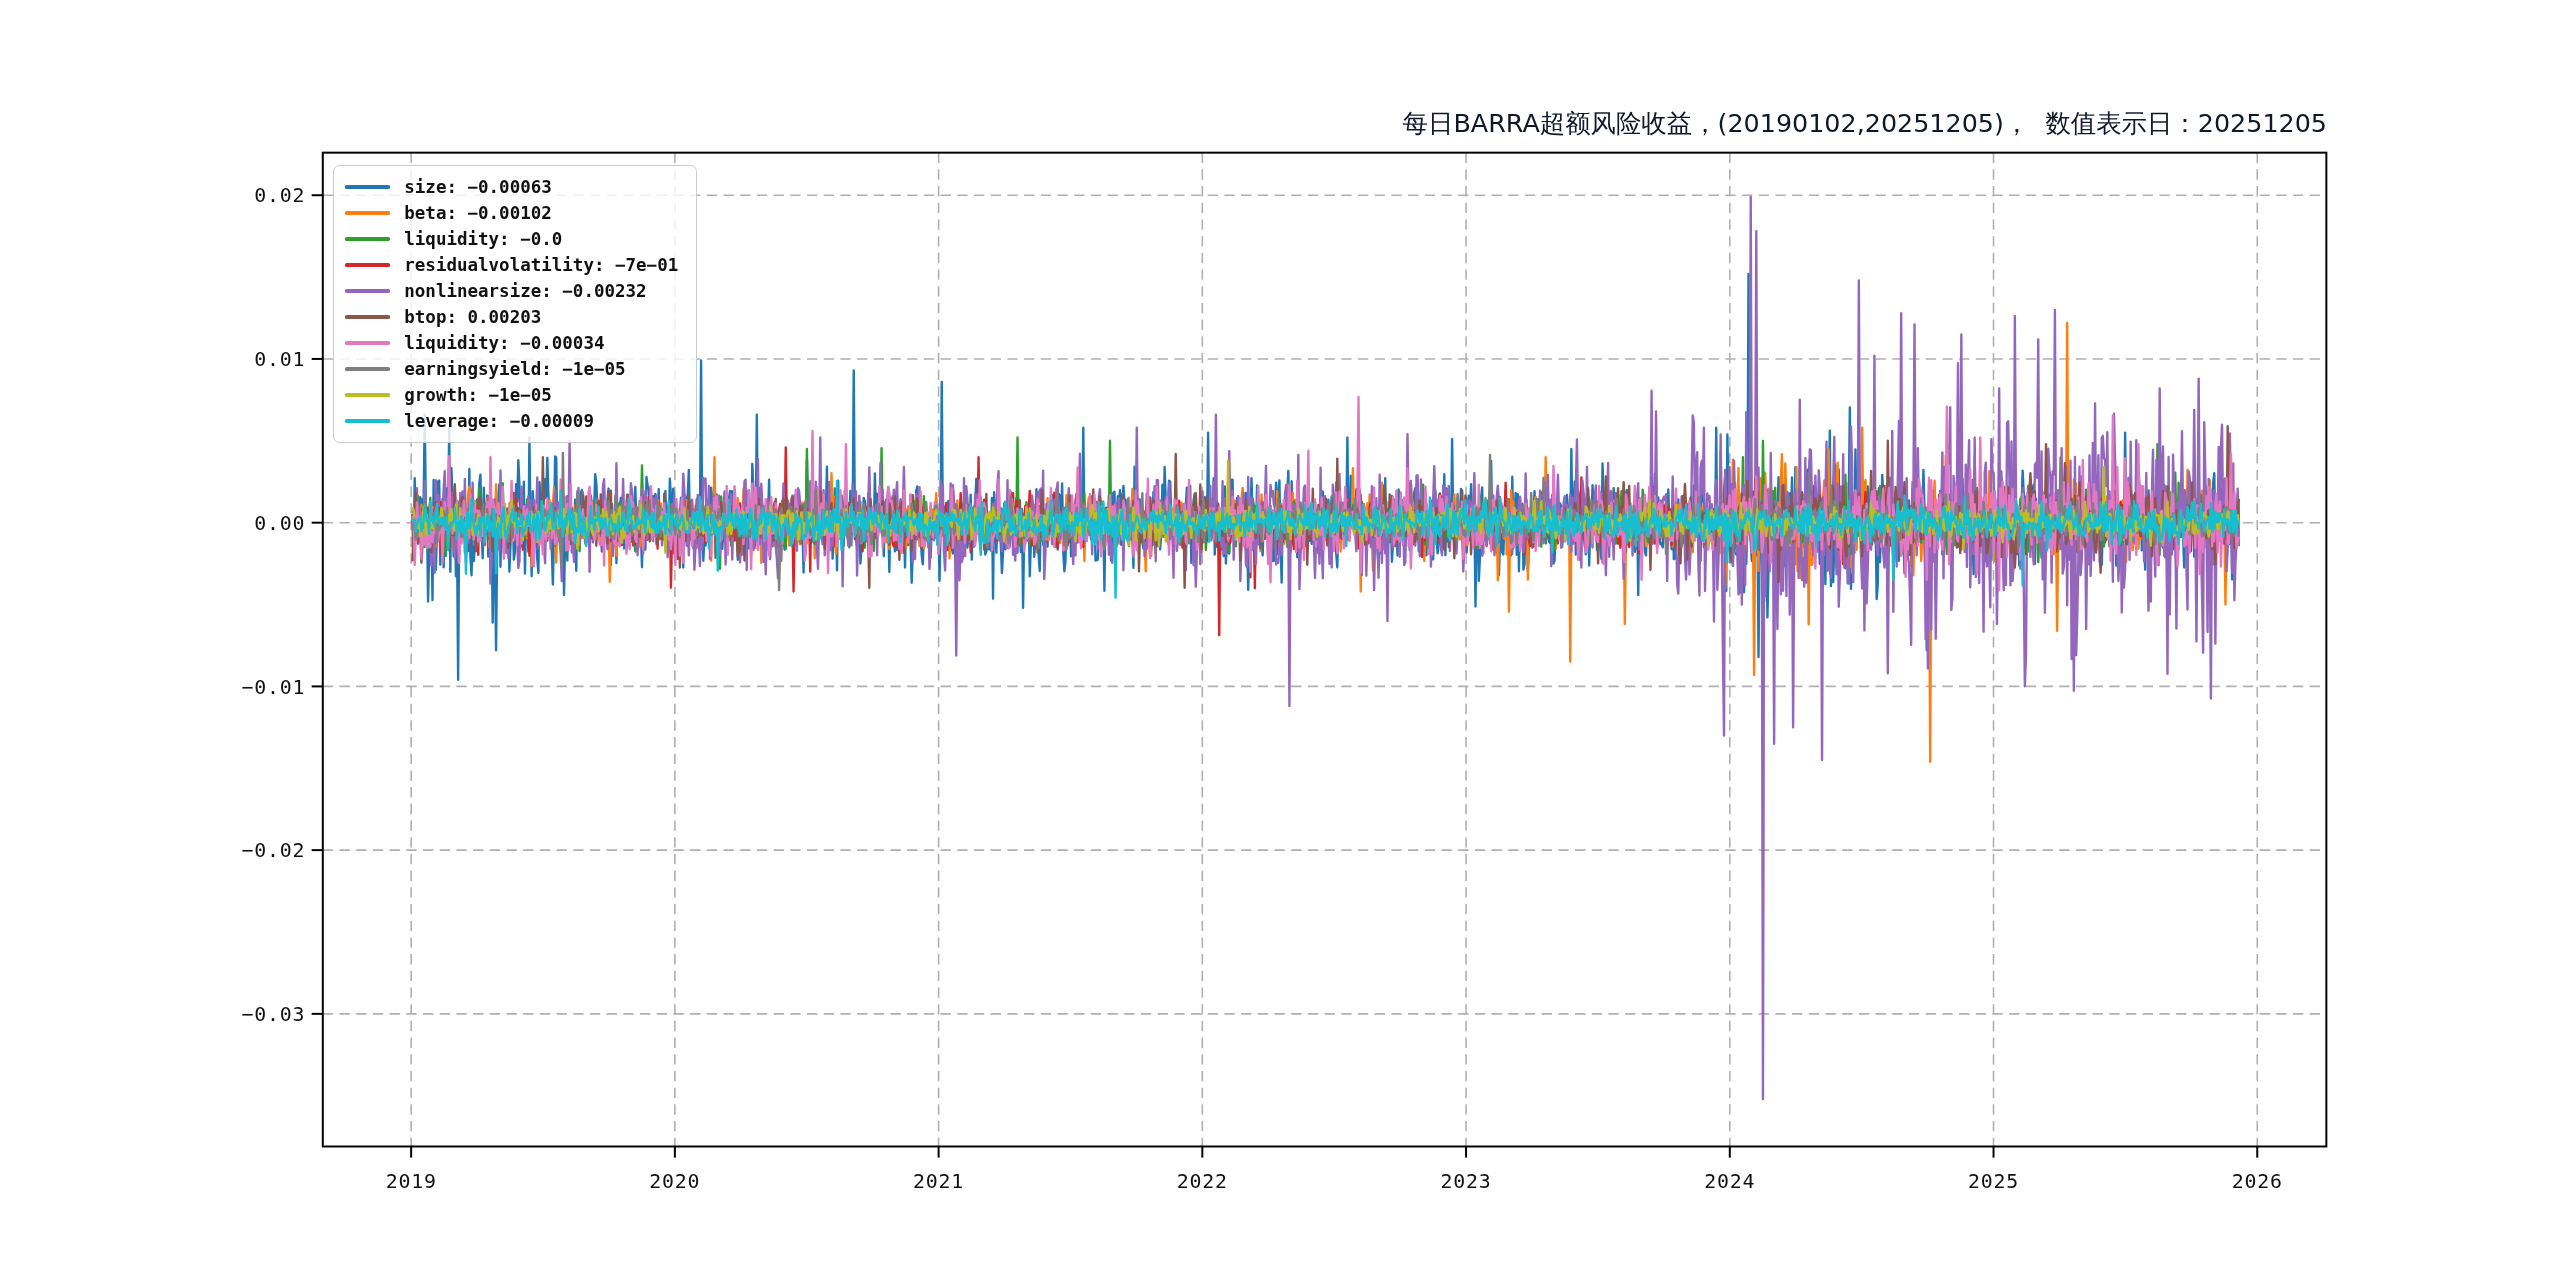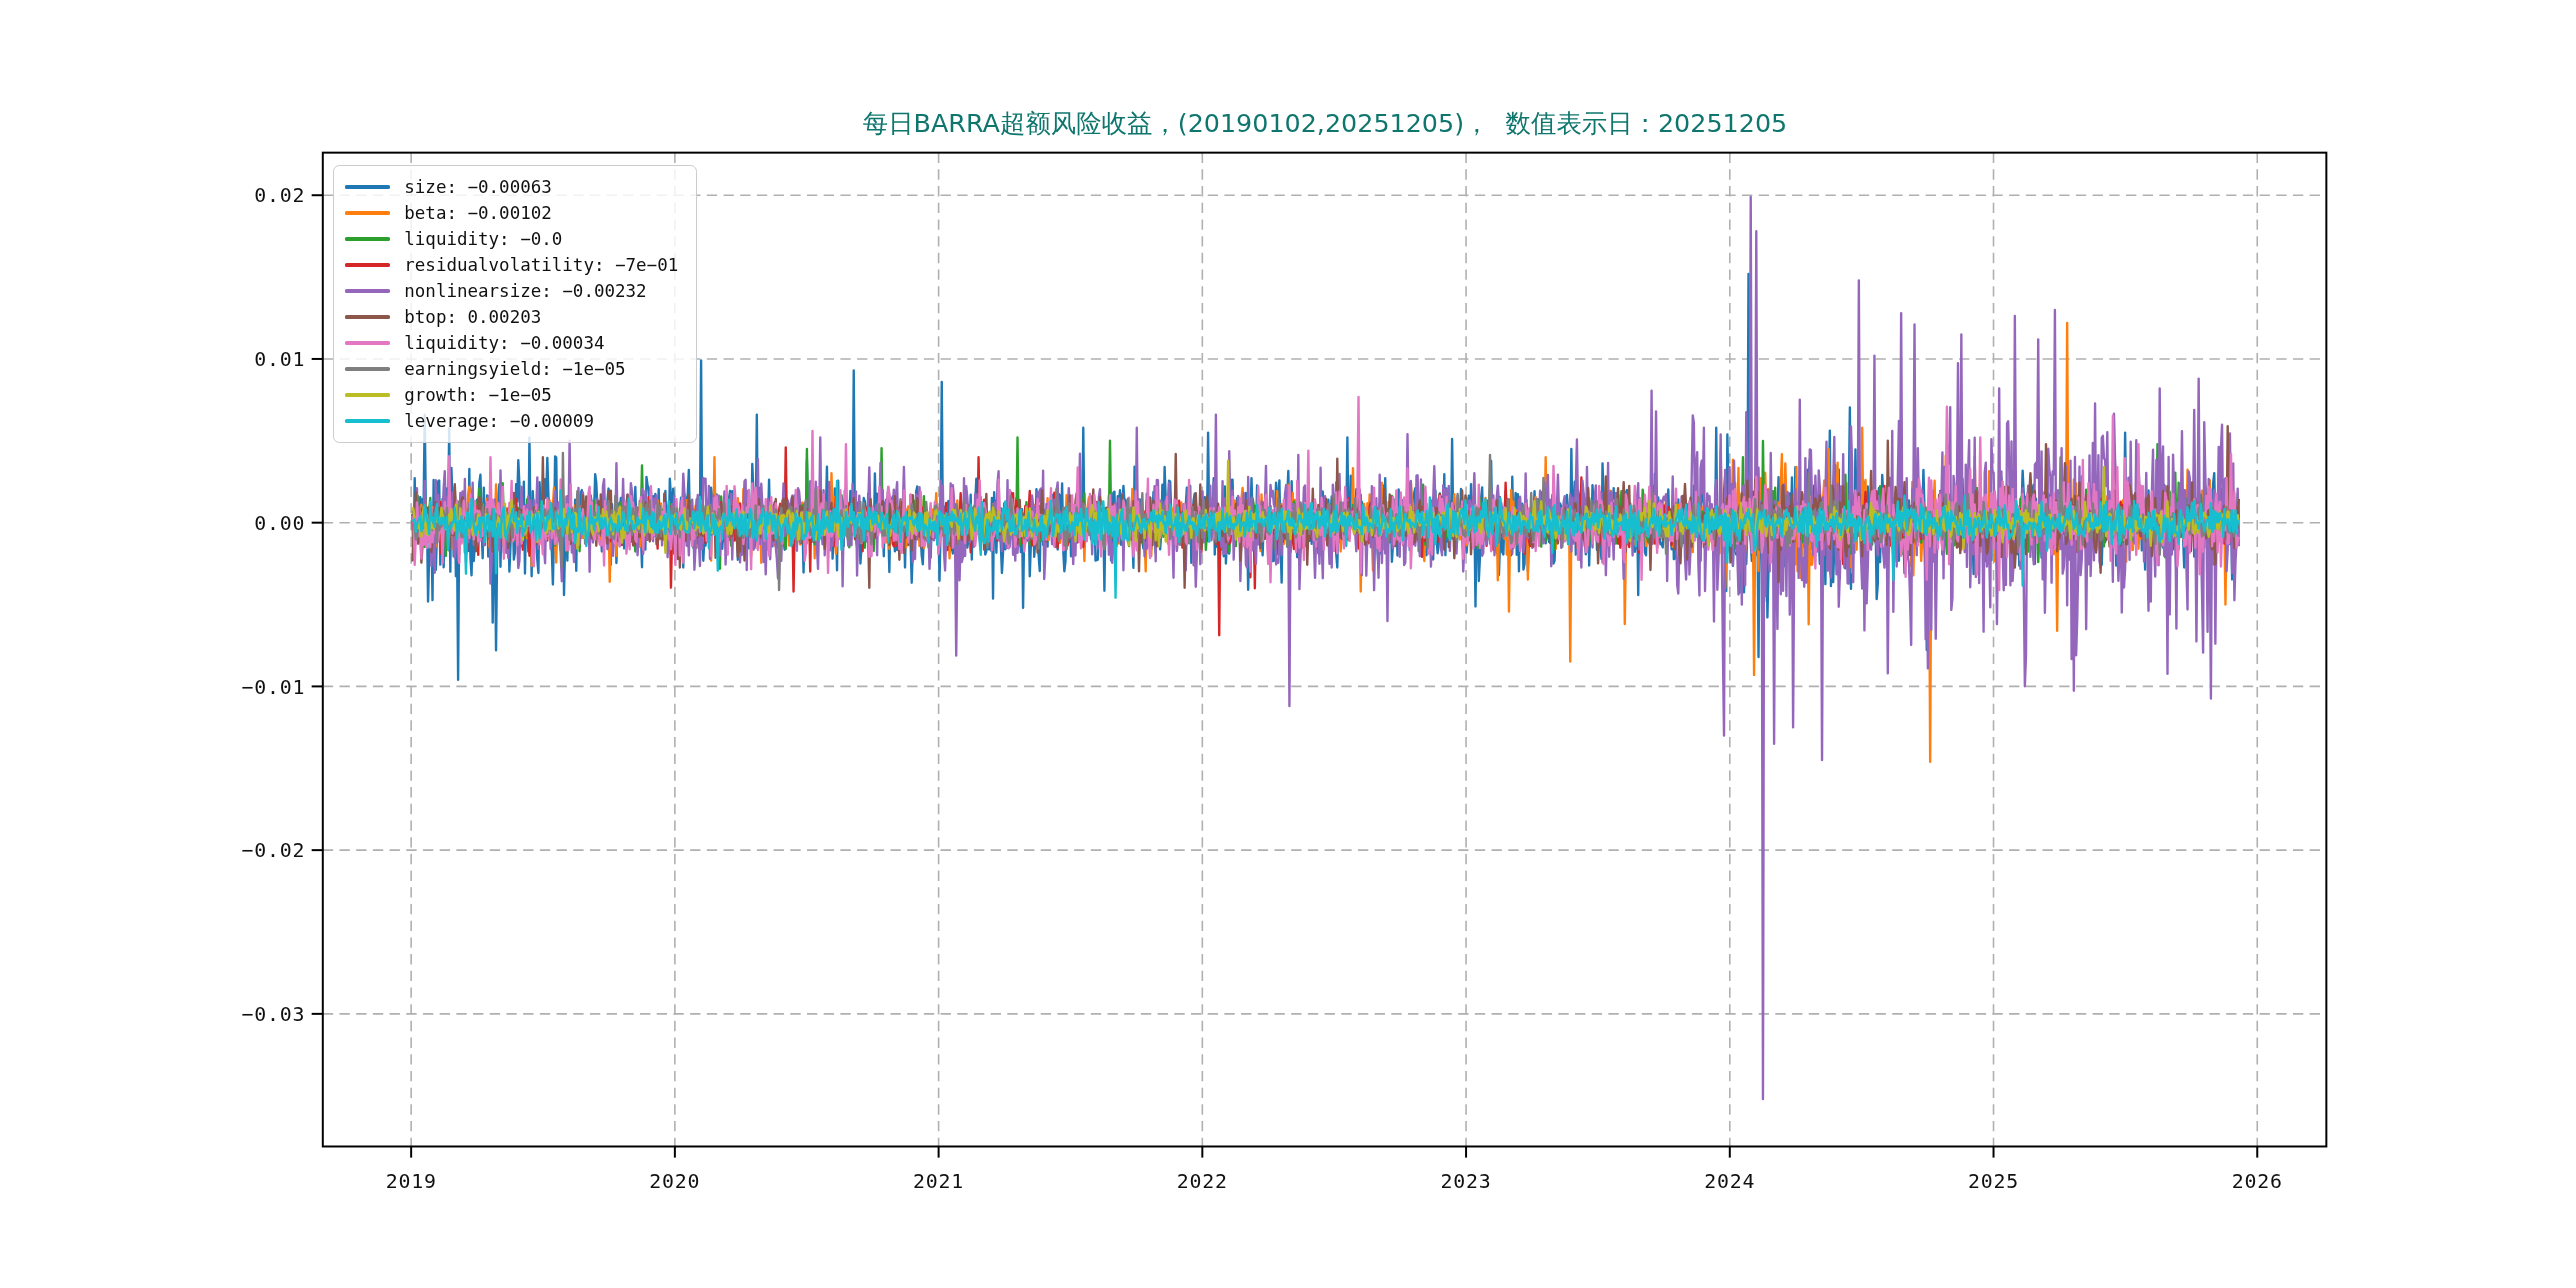--- a/index.html
+++ b/index.html
@@ -1,23 +1,23 @@
 <!DOCTYPE html>
 <html style="font-size:12.7px"><head>
 <meta charset="utf-8">
 <style>
   html,body{margin:0;padding:0;background:#ffffff;}
   .page{position:relative;width:2576px;height:1288px;background:#ffffff;overflow:hidden;
         font-family:"DejaVu Sans",sans-serif;}
-  .chart-title{position:absolute;left:323px;top:107px;width:2004px;text-align:center;
-        font-size:25.4px;color:#0f766e;font-family:"DejaVu Sans",sans-serif;white-space:pre;}
+  .chart-title{position:absolute;left:323px;top:107px;width:2004px;text-align:right;
+        font-size:25.4px;color:#0f172a;font-family:"DejaVu Sans",sans-serif;white-space:pre;}
   svg{position:absolute;left:0;top:0;}
   .legend-box{position:absolute;left:333px;top:165px;background:rgba(255,255,255,0.82);
         border:1.6px solid #cccccc;border-radius:6.4px;padding:8px 17.5px 8px 11px;z-index:5;}
-  .legend-row{display:flex;align-items:center;height:26px;}
+  .legend-row{display:flex;align-items:center;height:26px;font-weight:bold;}
   .legend-swatch{width:45px;height:3.2px;border-radius:1.6px;margin-right:14.3px;flex:0 0 auto;}
   .legend-label{font-family:"DejaVu Sans Mono",monospace;font-size:17.5px;color:#111;white-space:pre;}
 </style>
 </head>
 <body>
 
 <div class="page">
   <div class="chart-title">每日BARRA超额风险收益，(20190102,20251205)，  数值表示日：20251205</div>
   <svg id="plot" width="2576" height="1288" viewBox="0 0 3240 1620">
       <defs>

